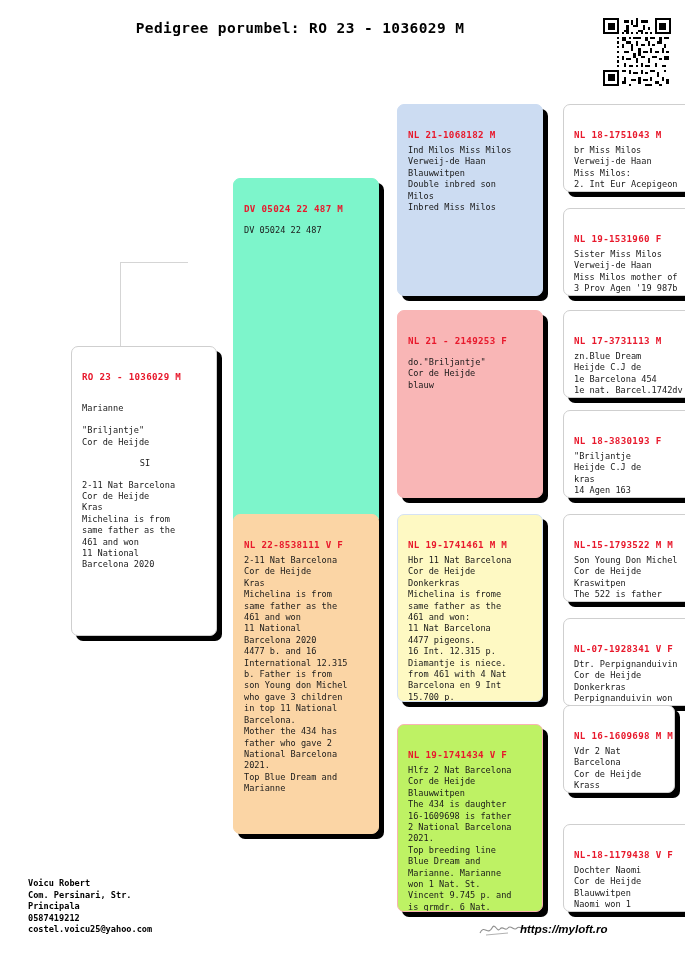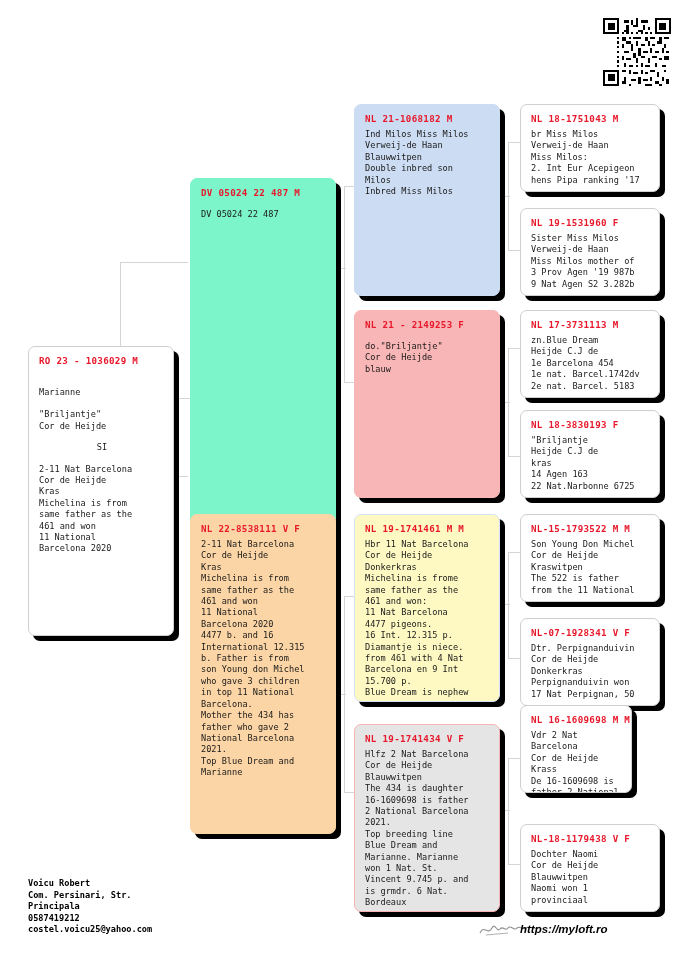--- a/index.html
+++ b/index.html
@@ -31,22 +31,23 @@
   .conn.h{height:1px;}
   .conn.v{width:1px;}
 
   
   .card{
     position:absolute;
     box-sizing:border-box;
     border-radius:7px;
     border:1px solid #cfcfcf;
     box-shadow:5px 5px 0 0 #000;
-    padding:8px 8px 6px 10px;
+    padding:24px 8px 6px 10px;
     overflow:hidden;
+    margin-left:43px;
   }
   .card .ring{
     font-weight:bold;
     font-size:9.2px;
     color:#e8192c;
     letter-spacing:0.3px;
     white-space:nowrap;
     margin:0 0 4px 0;
     line-height:12px;
   }
@@ -56,21 +57,21 @@
     color:#1a1a1a;
     white-space:pre-wrap;
     word-break:break-word;
   }
   .card.white{background:#ffffff;}
   .card.green{background:#7df5cb;border-color:#7df5cb;}
   .card.orange{background:#fbd5a5;border-color:#fbd5a5;}
   .card.blue{background:#ccdcf2;border-color:#ccdcf2;}
   .card.pink{background:#f9b6b6;border-color:#f9b6b6;}
   .card.paleblue{background:#fef9c3;border-color:#d5e2f5;}
-  .card.palepink{background:#e5e5e5;border-color:#f9b3b3;}
+  .card.palepink{background:#bef264;border-color:#f9b3b3;}
 
   
   #card-root .gap1{height:16px;}
   #card-root .si{
     text-align:center;font-size:8.6px;line-height:11.4px;color:#1a1a1a;
     margin:10px 0 10px 0;
   }
 
   
   #footer{
@@ -88,20 +89,21 @@
   #signature{
     position:absolute;left:478px;top:920px;width:66px;height:18px;
     opacity:.55;
   }
 </style>
 </head>
 <body>
 
 <div class="page">
 
+  <div id="page-title">Pedigree porumbel: RO 23 - 1036029 M</div>
 
   <div id="qr">
     <svg width="68" height="68" viewBox="0 0 29 29" shape-rendering="crispEdges">
       <rect width="29" height="29" fill="#fff"></rect>
       <g fill="#000">
 
         <rect x="0" y="0" width="7" height="1"></rect>
           <rect x="0" y="6" width="7" height="1"></rect>
         <rect x="0" y="0" width="1" height="7"></rect>
           <rect x="6" y="0" width="1" height="7"></rect>

